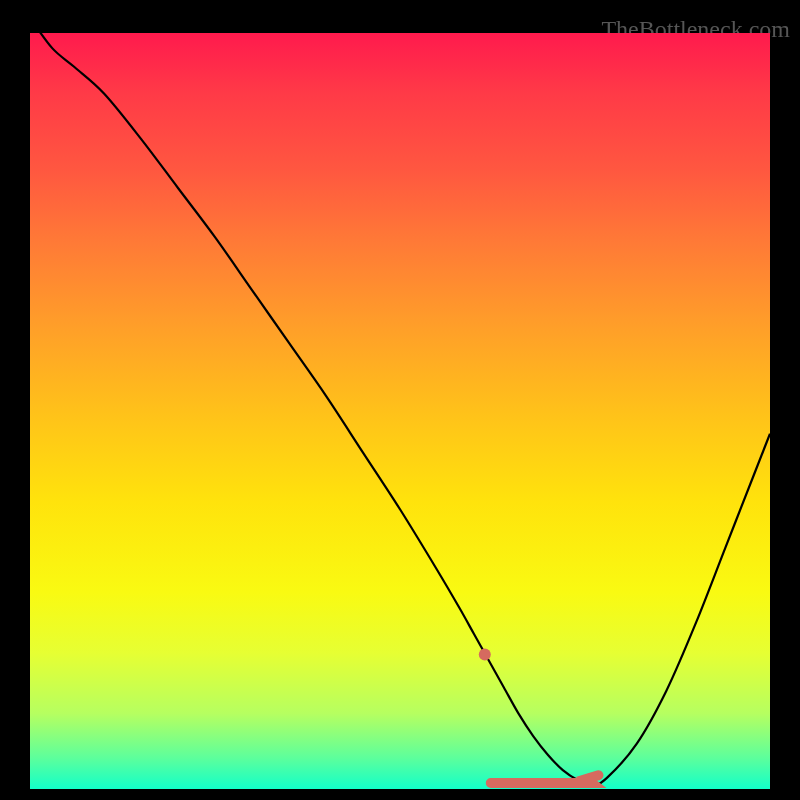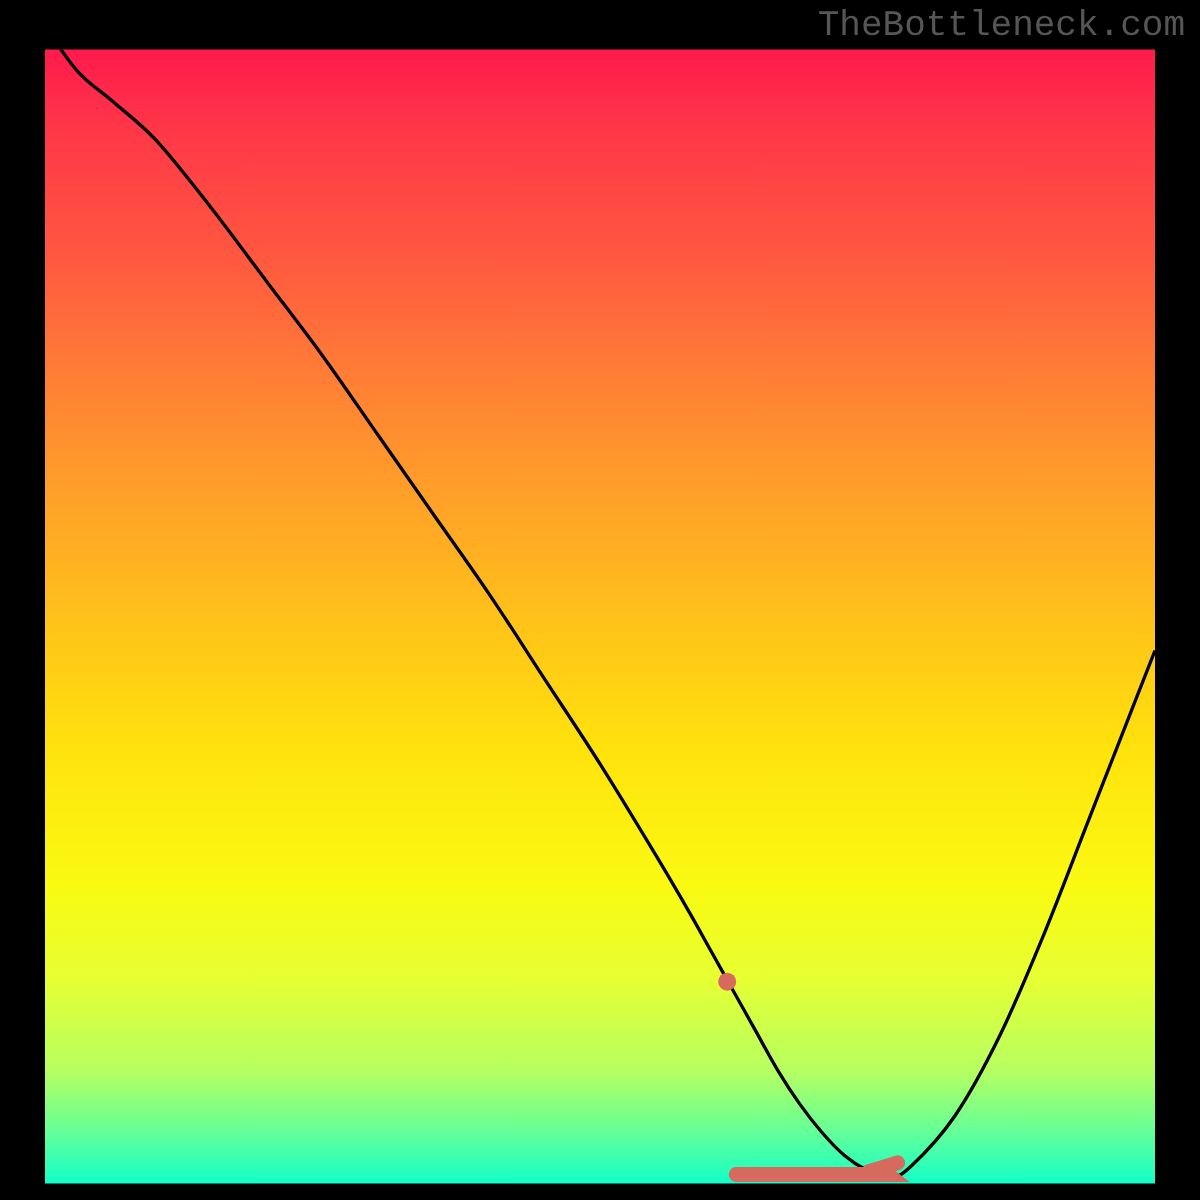--- a/index.html
+++ b/index.html
@@ -5,24 +5,24 @@
   * { margin: 0; padding: 0; box-sizing: border-box; }
   html, body { width: 800px; height: 800px; overflow: hidden; background: #000; }
   .container {
     position: relative;
     width: 800px;
     height: 800px;
     background: #000;
   }
   .watermark {
     position: absolute;
-    top: 4px;
+    top: 16px;
     right: 10px;
     color: #565656;
-    font-family: Liberation Mono, monospace;
+    font-family: Liberation Serif, serif;
     font-size: 24px;
     font-weight: 400;
     letter-spacing: 0px;
   }
   .plot-area {
     position: absolute;
     left: 30px;
     top: 33px;
     width: 740px;
     height: 756px;

